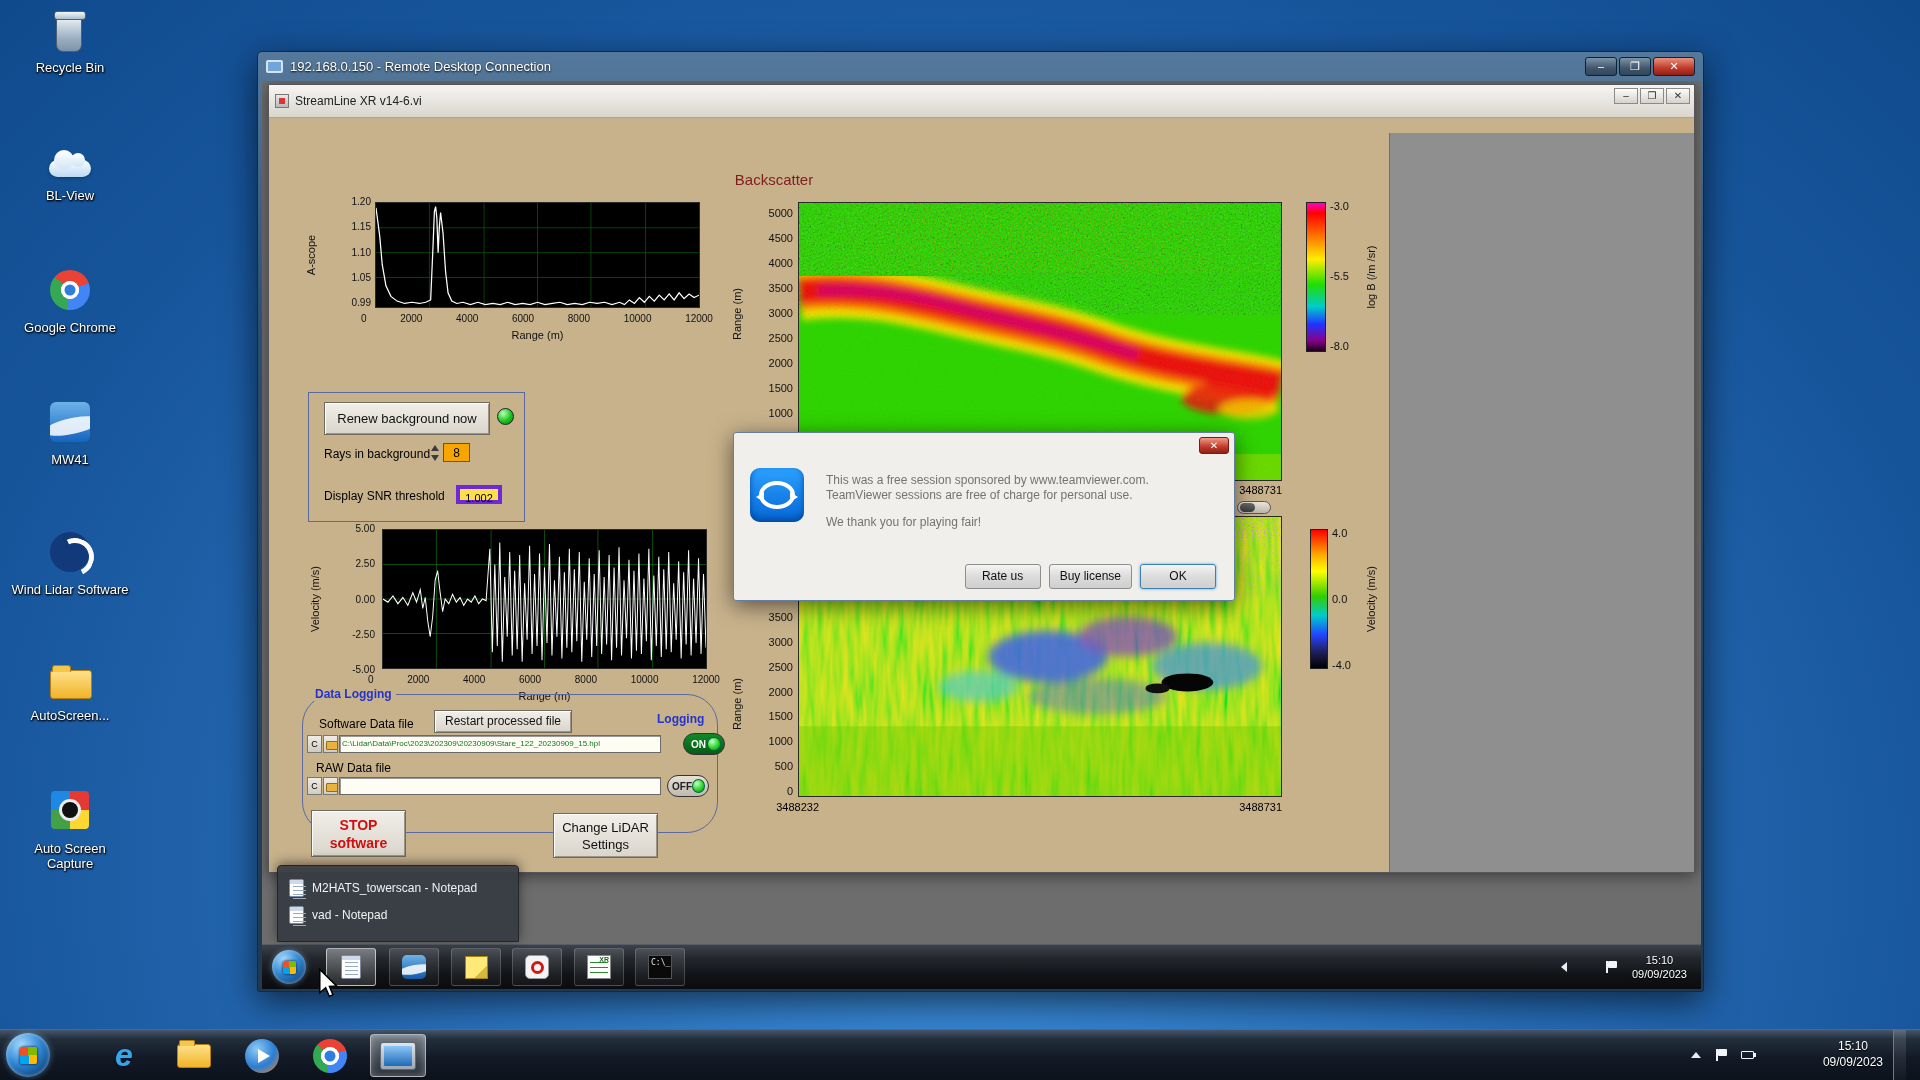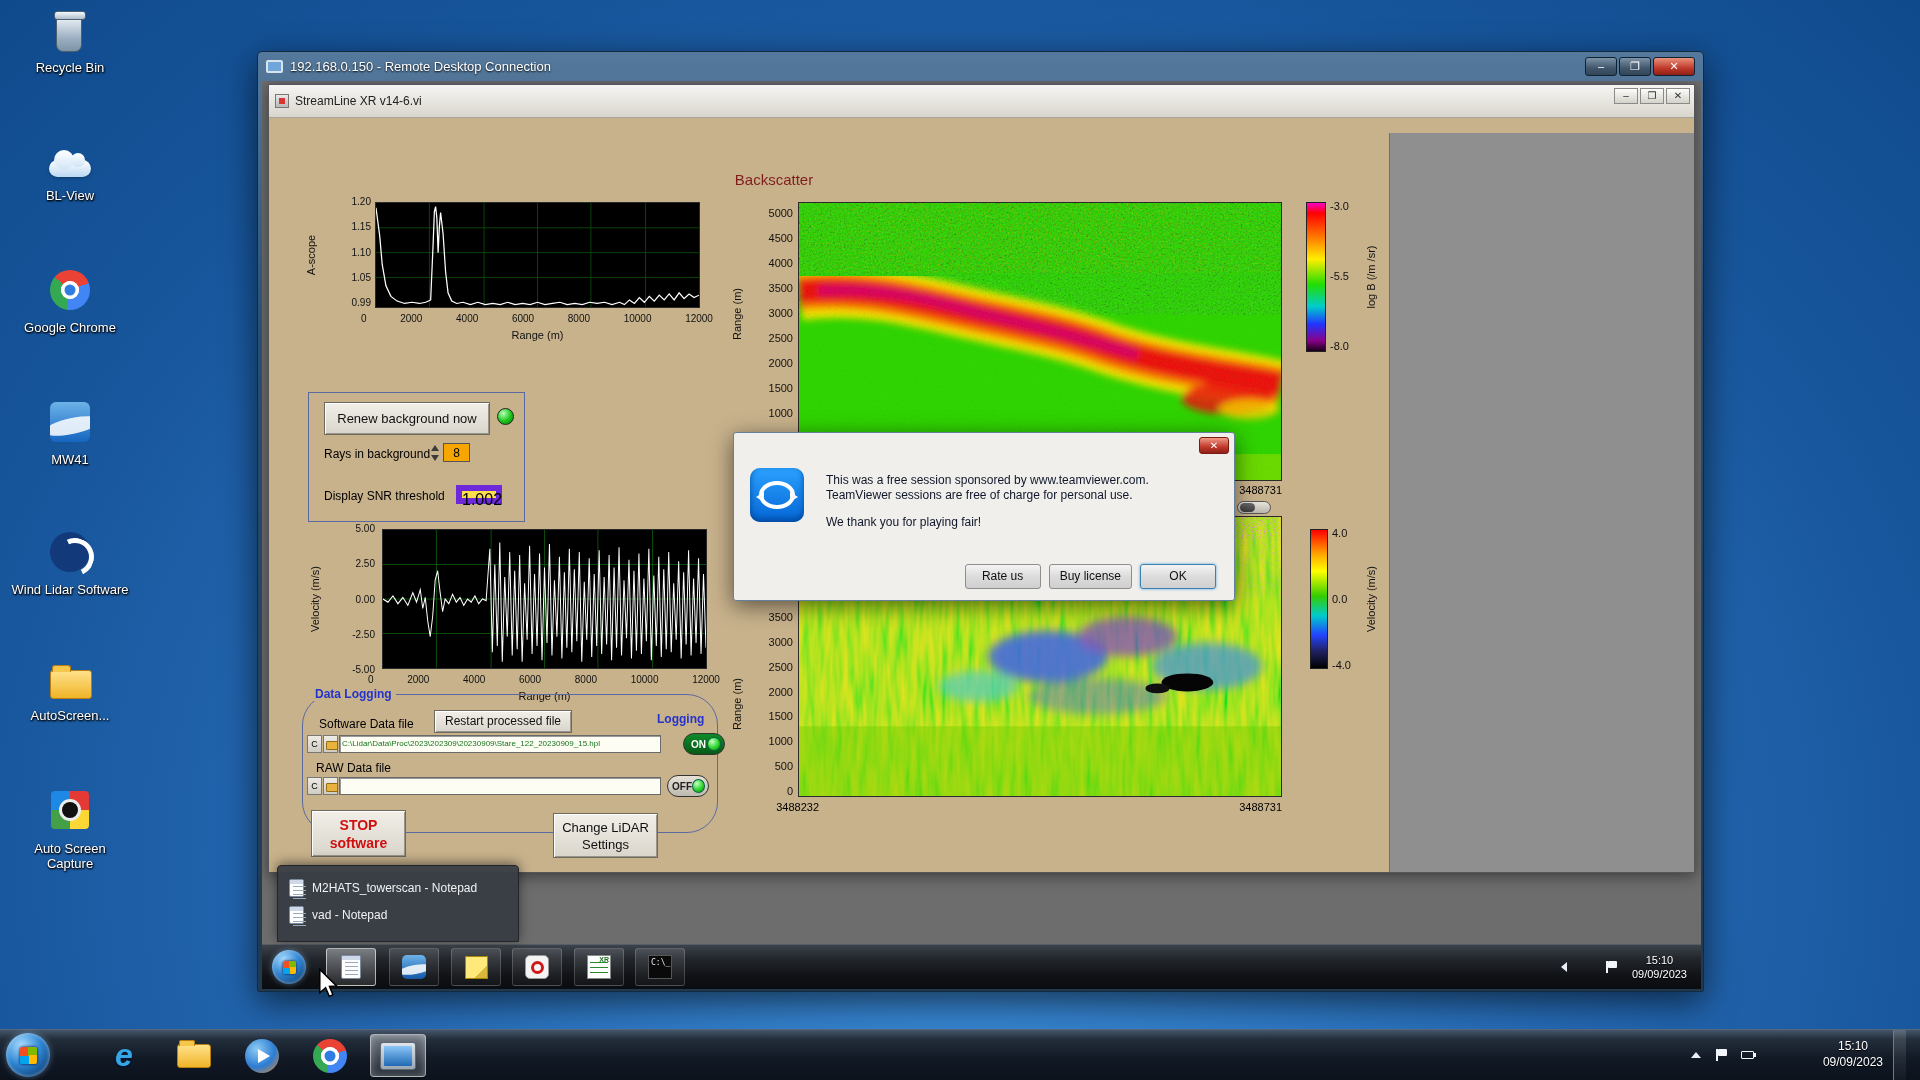--- a/index.html
+++ b/index.html
@@ -120,21 +120,21 @@
   
   .dlg { position:absolute; left:471px; top:351px; width:502px; height:169px; background:#f0efec; border:1px solid #64809c; border-radius:3px; box-shadow:0 5px 22px rgba(0,0,0,.55); z-index:50; }
   .dlg-title { position:absolute; left:0; top:0; right:0; height:24px; background:linear-gradient(#f4f8fc,#d5e2f0); border-bottom:1px solid #aebfd0; border-radius:3px 3px 0 0; display:flex; align-items:center; padding:0 6px; font-size:12px; color:#1a1a1a; }
   .tv-mini { width:14px; height:14px; border-radius:50%; background:#0b6eef; margin-right:6px; position:relative; }
   .tv-mini:after { content:""; position:absolute; left:3px; top:5px; width:8px; height:4px; background:#fff; border-radius:2px; }
   .dlg-close { position:absolute; right:5px; top:4px; width:30px; height:17px; background:linear-gradient(#ef9a86,#c0392b 60%,#8f2015); border:1px solid #7a1a10; border-radius:3px; color:#fff; font-size:10px; line-height:15px; text-align:center; }
   .tv-logo { position:absolute; left:16px; top:35px; width:54px; height:54px; border-radius:10px; background:linear-gradient(#2ba1ff,#0566d6); box-shadow:inset 0 -3px 6px #024a9c; }
   .tv-ring { position:absolute; left:9px; top:13px; width:36px; height:28px; border:4px solid #fff; border-radius:50%; }
   .tv-a1 { position:absolute; left:6px; top:24px; width:0; height:0; border-top:5px solid transparent; border-bottom:5px solid transparent; border-right:8px solid #fff; }
   .tv-a2 { position:absolute; right:6px; top:24px; width:0; height:0; border-top:5px solid transparent; border-bottom:5px solid transparent; border-left:8px solid #fff; }
-  .dlg-text { position:absolute; left:92px; top:40px; font-size:12px; color:#0f172a; line-height:15px; }
+  .dlg-text { position:absolute; left:92px; top:40px; font-size:12px; color:#737373; line-height:15px; }
   .dlg-btns { position:absolute; right:18px; bottom:11px; display:flex; }
   .wbtn { min-width:76px; height:25px; margin-left:8px; padding:0 10px; font-size:12px; color:#111;
     background:linear-gradient(#f4f4f4,#dcdcdc 50%,#cfcfcf); border:1px solid #8e8e8e; border-radius:3px; line-height:23px; text-align:center; }
   .wbtn.default { border:1px solid #3c7fb1; box-shadow:0 0 3px #56a4d8; }
 
   
   .r-taskbar { position:absolute; left:0; top:863px; width:1439px; height:45px;
     background:linear-gradient(#3d434b 0%, #23272d 30%, #101216 70%, #0a0c0f 100%); border-top:1px solid #565d66; z-index:30; }
   .r-btn { position:absolute; top:3px; width:50px; height:38px; border-radius:3px; display:flex; align-items:center; justify-content:center; border:1px solid rgba(255,255,255,.18); background:linear-gradient(rgba(255,255,255,.12),rgba(255,255,255,.03)); }
   .r-btn.active { background:linear-gradient(rgba(255,255,255,.35),rgba(255,255,255,.12)); border-color:rgba(255,255,255,.6); }
@@ -268,21 +268,21 @@
         <div class="axlabel" style="left:106px; top:196px; width:325px;">Range (m)</div>
 
         <div class="groupbox" style="left:39px; top:227px; width:217px; height:130px;margin-top:32px;">
           <div class="btn3d abs" style="left:15px; top:9px; width:166px; height:33px; font-size:13px; line-height:31px;">Renew background now</div>
           <div class="led abs" style="left:188px; top:15px; width:17px; height:17px;"></div>
           <div class="abs" style="left:15px; top:54px; font-size:12px;">Rays in background</div>
           <span class="spin abs" style="left:121px; top:50px;"></span>
           <div class="abs" style="left:134px; top:50px; width:27px; height:19px; background:#f7a600; border:1px solid #555; font-size:12px; text-align:center; line-height:18px;">8</div>
           <div class="abs" style="left:15px; top:96px; font-size:12px;">Display SNR threshold</div>
           <span class="spin abs" style="left:134px; top:92px;"></span>
-          <div class="abs" style="left:147px; top:92px; width:46px; height:19px; background:#fde047; border:6px solid #6d28d9; font-size:16px; text-align:center; line-height:18px;">1.002</div>
+          <div class="abs" style="left:147px; top:92px; width:46px; height:19px; background:#fde047; border:4px solid #6d28d9; font-size:11px; text-align:center; line-height:18px;">1.002</div>
         </div>
 
 
         <div class="rot" style="left:46px; top:466px;">Velocity (m/s)</div>
         <div class="ticky f10" style="left:60px; top:390px; width:46px; height:152px;">
           <span>5.00</span>
           <span>2.50</span>
           <span>0.00</span>
           <span>-2.50</span>
           <span>-5.00</span>

